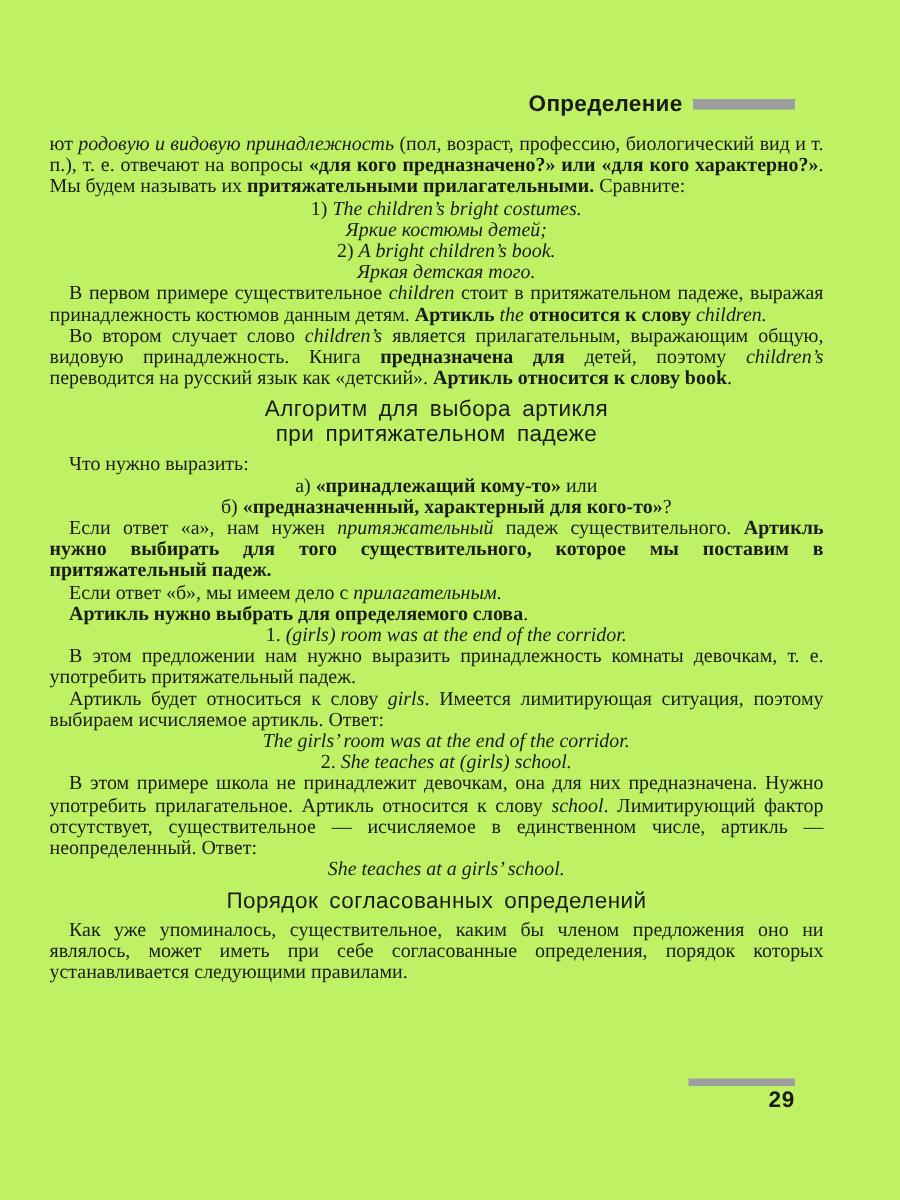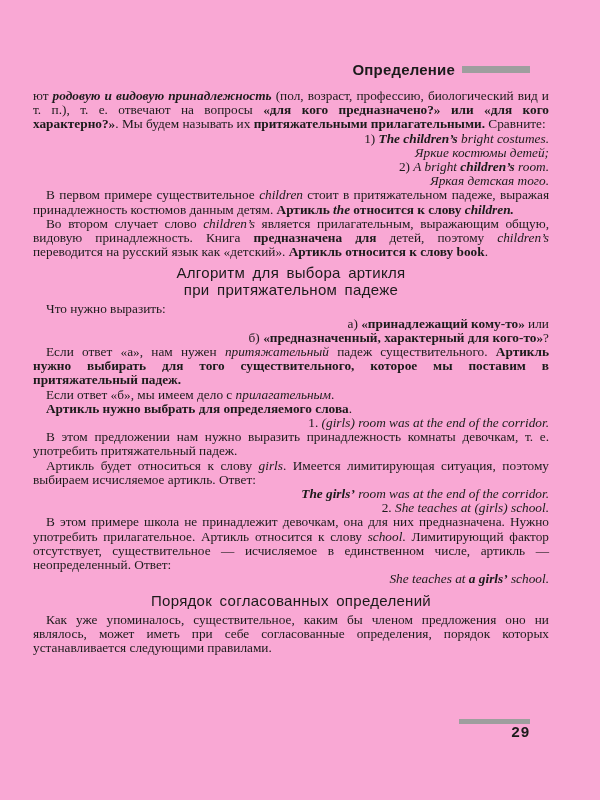--- a/index.html
+++ b/index.html
@@ -3,21 +3,21 @@
 <meta charset="utf-8">
 <style>
   html, body { margin: 0; padding: 0; }
   body {
     width: 600px; height: 800px;
     background: #ffffff;
     font-family: "Liberation Serif", serif;
     color: #1b1b1b;
     overflow: hidden;
   }
-  .page { position: relative; width: 600px; height: 800px; background: #f9a8d4; }
+  .page { position: relative; width: 600px; height: 800px; background: #bef264; }
 
   
   .header {
     position: absolute; top: 61px; right: 70px;
     display: flex; align-items: center; gap: 7px;
   }
   .header-title {
     font-family: "Liberation Sans", sans-serif;
     font-weight: bold; font-size: 15px; color: #1b1b1b;
     letter-spacing: 0.2px;
@@ -26,57 +26,57 @@
 
   
   .content {
     position: absolute; top: 89px; left: 33px; width: 516px;
     font-size: 13.3px; line-height: 14.2px;
     text-rendering: optimizeLegibility;
   }
   .para { text-align: justify; hyphens: none; }
   .para.ind { text-indent: 13px; }
   .para.noj { text-align: left; }
-  .example { padding-left: 13px; text-align: right; }
+  .example { padding-left: 13px; text-align: center; }
   .run { }
   .run.b { font-weight: bold; }
   .run.i { font-style: italic; }
-  .run.bi { font-weight: bold; font-style: italic; }
+  .run.bi { font-weight: normal; font-style: italic; }
 
   .heading {
     font-family: "Liberation Sans", sans-serif;
     font-weight: normal; font-size: 15px; line-height: 16.5px;
     text-align: center; word-spacing: 3px; letter-spacing: 0.3px;
     margin: 6px 0 4px 0; color: #1b1b1b;
   }
 
   
   .footer-bar { position: absolute; top: 719px; left: 459px; width: 71px; height: 5px; background: #9e9e9e; }
   .page-number {
     position: absolute; top: 725px; right: 70px;
-    font-family: Liberation Mono, monospace;
+    font-family: Liberation Sans, sans-serif;
     font-weight: bold; font-size: 15px; color: #1b1b1b;
     letter-spacing: 0.5px;
   }
 </style>
 </head>
 <body>
 
 <div class="page">
 
   <div class="header">
     <span class="header-title">Определение</span>
     <span class="bar"></span>
   </div>
 
   <div class="content">
       <div class="para"><span class="run">ют </span><span class="run bi">родовую и видовую принадлежность</span><span class="run"> (пол, возраст, профессию, биологический вид и т. п.), т. е. отвечают на вопросы </span><span class="run b">«для кого предназначено?» или «для кого характерно?»</span><span class="run">. Мы будем называть их </span><span class="run b">притяжательными прилагательными.</span><span class="run"> Сравните:</span></div>
       <div class="example"><span class="run">1) </span><span class="run bi">The children’s </span><span class="run i">bright costumes.</span></div>
       <div class="example"><span class="run i">Яркие костюмы детей;</span></div>
-      <div class="example"><span class="run">2) </span><span class="run i">A bright </span><span class="run bi">children’s</span><span class="run i"> room.</span></div>
+      <div class="example"><span class="run">2) </span><span class="run i">A bright </span><span class="run bi">children’s</span><span class="run i"> book.</span></div>
       <div class="example"><span class="run i">Яркая детская того.</span></div>
       <div class="para ind"><span class="run">В первом примере существительное </span><span class="run i">children</span><span class="run"> стоит в притяжательном падеже, выражая принадлежность костюмов данным детям. </span><span class="run b">Артикль </span><span class="run bi">the</span><span class="run b"> относится к слову </span><span class="run bi">children.</span></div>
       <div class="para ind"><span class="run">Во втором случает слово </span><span class="run i">children’s</span><span class="run"> является прилагательным, выражающим общую, видовую принадлежность. Книга </span><span class="run b">предназначена для</span><span class="run"> детей, поэтому </span><span class="run i">children’s</span><span class="run"> переводится на русский язык как «детский». </span><span class="run b">Артикль относится к слову book</span><span class="run">.</span></div>
       <div class="heading">Алгоритм для выбора артикля<br>при притяжательном падеже</div>
       <div class="para ind noj"><span class="run">Что нужно выразить:</span></div>
       <div class="example"><span class="run">а) </span><span class="run b">«принадлежащий кому-то»</span><span class="run"> или</span></div>
       <div class="example"><span class="run">б) </span><span class="run b">«предназначенный, характерный для кого-то»</span><span class="run">?</span></div>
       <div class="para ind"><span class="run">Если ответ «а», нам нужен </span><span class="run i">притяжательный</span><span class="run"> падеж существительного. </span><span class="run b">Артикль нужно выбирать для того существительного, которое мы поставим в притяжательный падеж.</span></div>
       <div class="para ind noj"><span class="run">Если ответ «б», мы имеем дело с </span><span class="run i">прилагательным</span><span class="run">.</span></div>
       <div class="para ind noj"><span class="run b">Артикль нужно выбрать для определяемого слова</span><span class="run">.</span></div>

